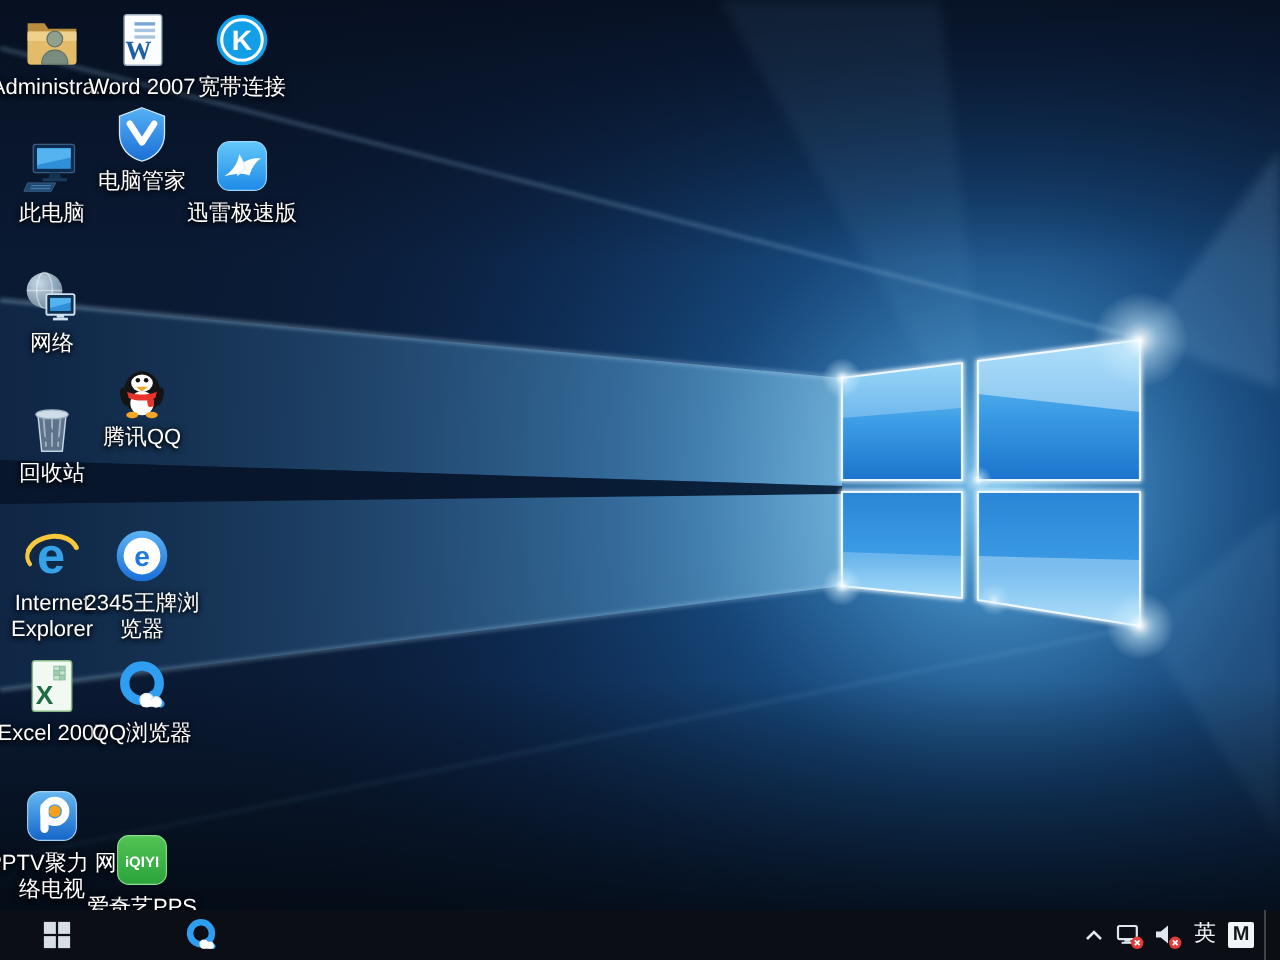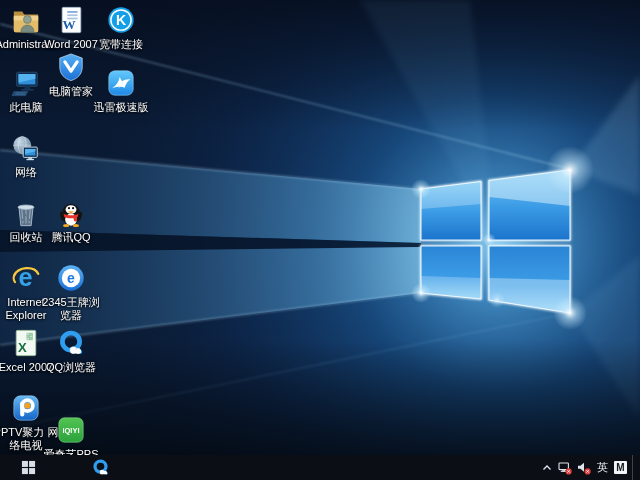--- a/index.html
+++ b/index.html
@@ -243,21 +243,21 @@
       <path d="M11.5 12l1.3 15M16 12v15M20.5 12l-1.3 15" stroke="rgba(230,240,248,.5)" stroke-width="1"></path>
       <ellipse cx="16" cy="9.8" rx="8.6" ry="2.4" fill="#cfdde8" stroke="#9fb4c4" stroke-width="0.7"></ellipse>
       <path d="M13.2 19.5l2-3.2 2 3.2zM12.2 21.5l1.4 2.8-3.2.2zM19.8 21.5l-1.4 2.8 3.2.2z" fill="#5a7586"></path>
     </svg>
     <div class="lbl">
         <div>回收站</div>
         <div></div>
       </div>
   </div>
 
-  <div class="dicon" style="left:37px;top:198px">
+  <div class="dicon" style="left:37px;top:180px">
     <svg class="art" viewBox="0 0 32 32">
       <ellipse cx="16" cy="17.5" rx="9.8" ry="11.5" fill="#141414"></ellipse>
       <ellipse cx="6.6" cy="19.5" rx="2" ry="5" fill="#141414" transform="rotate(-14 6.6 19.5)"></ellipse>
       <ellipse cx="25.4" cy="19.5" rx="2" ry="5" fill="#141414" transform="rotate(14 25.4 19.5)"></ellipse>
       <ellipse cx="16" cy="12.3" rx="5.8" ry="4.6" fill="#ffffff"></ellipse>
       <ellipse cx="16" cy="23" rx="6.2" ry="6.5" fill="#ffffff"></ellipse>
       <circle cx="13.8" cy="10.8" r="1.2" fill="#141414"></circle>
       <circle cx="18.2" cy="10.8" r="1.2" fill="#141414"></circle>
       <path d="M12.8 14.2h6.4l-3.2 2.6z" fill="#f5a623"></path>
       <path d="M8 16.8c3 2.1 13 2.1 16 0l-.9 3.4c-4 1.9-10.2 1.9-14.2 0Z" fill="#e8332a"></path>

